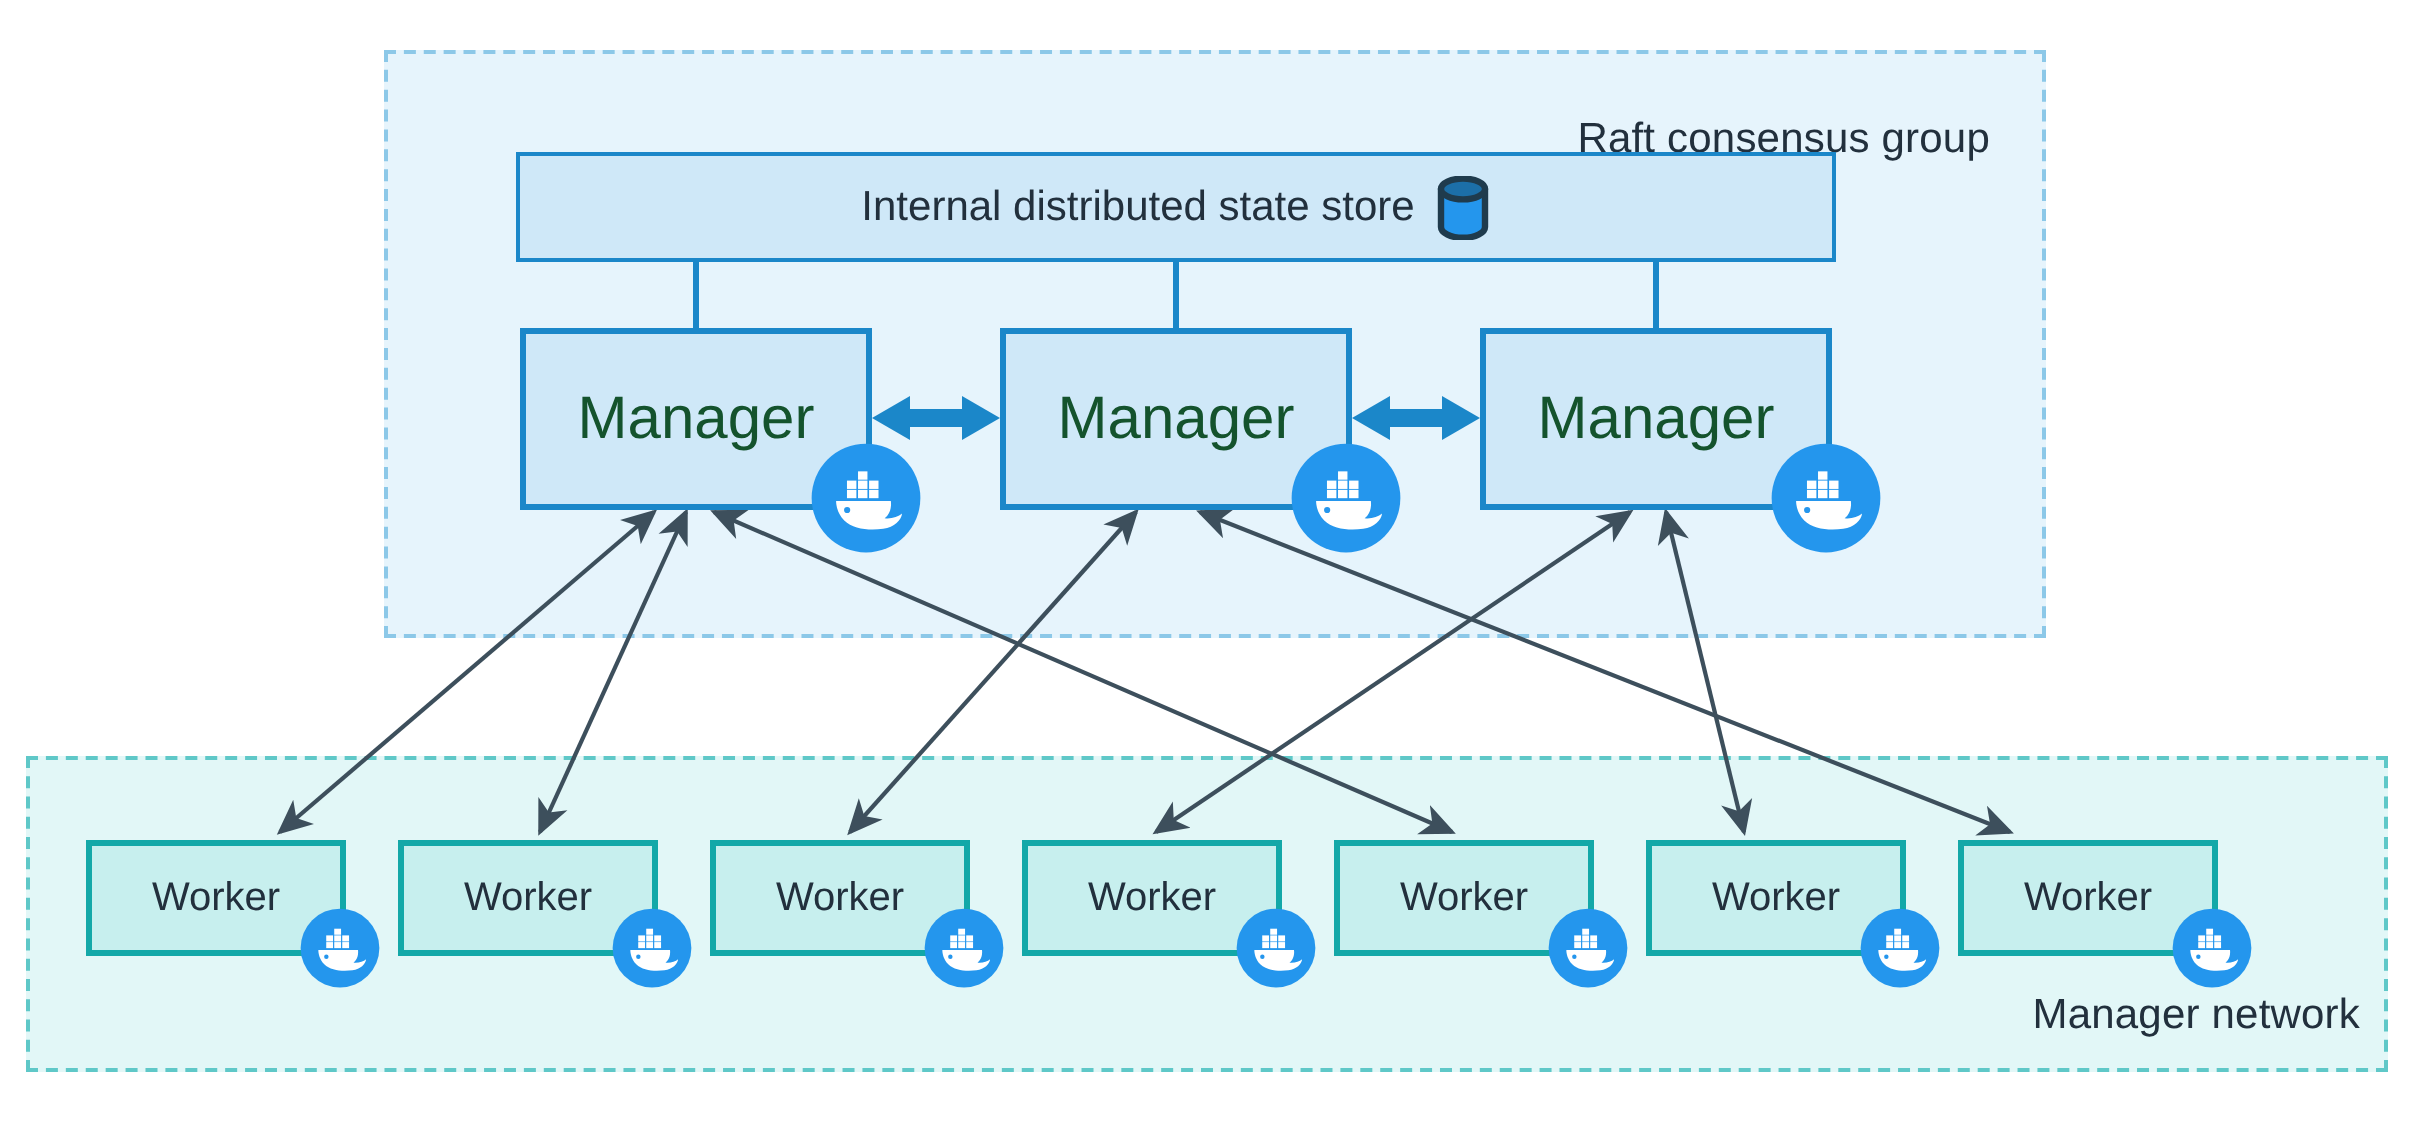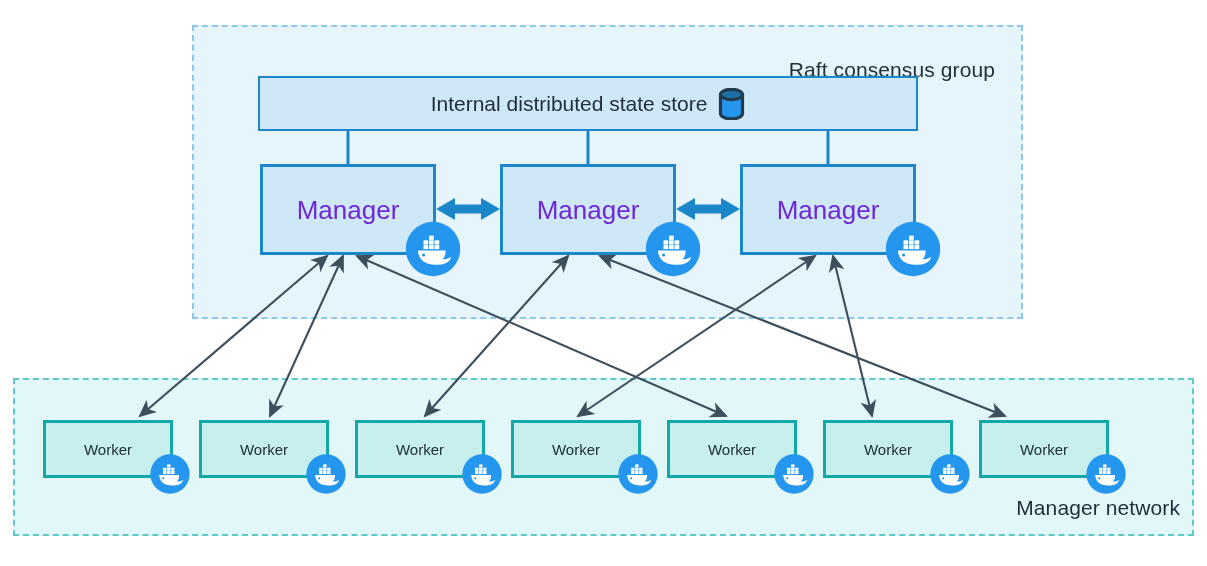--- a/index.html
+++ b/index.html
@@ -90,38 +90,38 @@
     white-space: nowrap;
   }
   .manager {
     width: 176px;
     height: 91px;
     background: #cfe8f8;
     border: 3px solid #1b87c9;
     top: 164px;
   }
   .manager-label {
-    font-size: 26px;
-    color: #6d28d9;
+    font-size: 30px;
+    color: #14532d;
     line-height: 1;
     white-space: nowrap;
   }
   .m1 { left: 260px; }
   .m2 { left: 500px; }
   .m3 { left: 740px; }
 
   .worker {
     width: 130px;
     height: 58px;
     background: #c7efee;
     border: 3px solid #13a8a8;
     top: 420px;
   }
   .worker-label {
-    font-size: 15px;
+    font-size: 20px;
     color: #22303d;
     white-space: nowrap;
   }
 
   
   .whale {
     position: absolute;
     display: block;
   }
   .whale-mgr {

